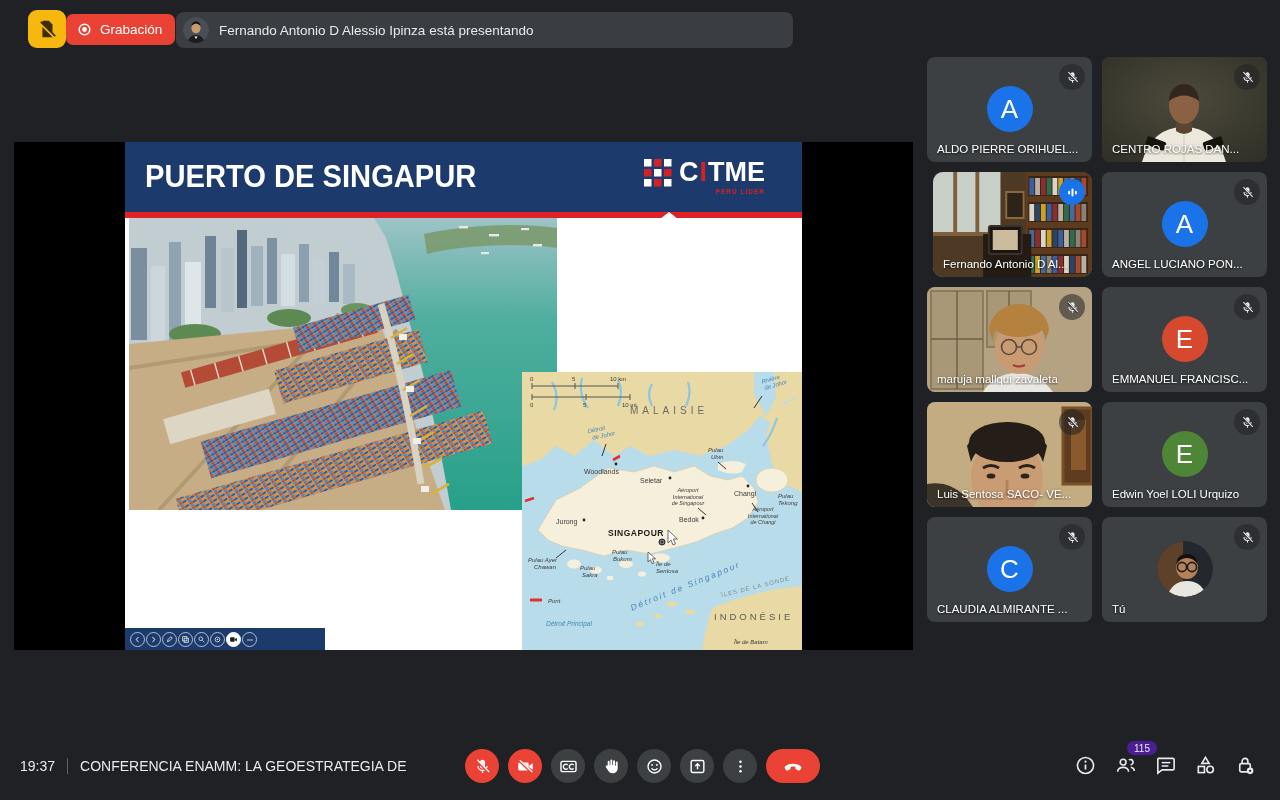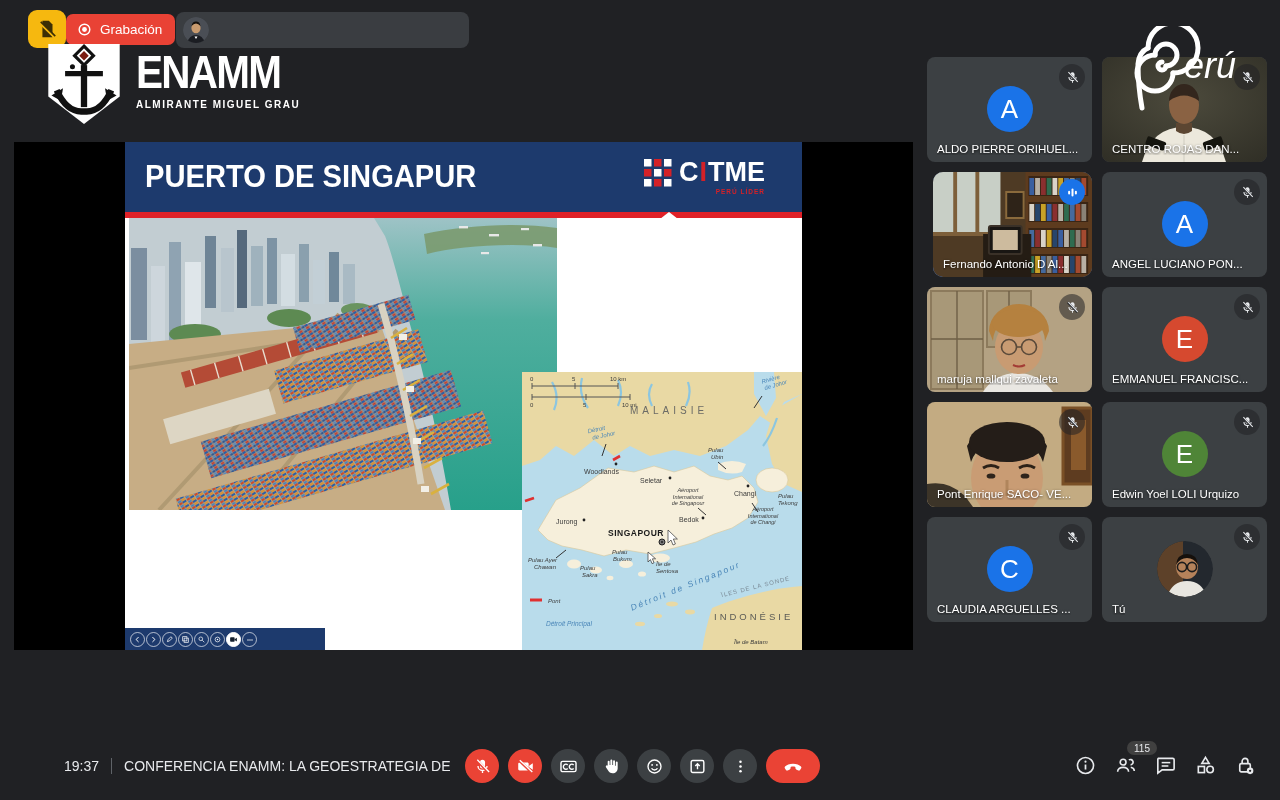--- a/index.html
+++ b/index.html
@@ -64,33 +64,33 @@
   .avatar-photo{position:absolute;left:50%;top:24px;margin-left:-28px;width:56px;height:56px;border-radius:50%;overflow:hidden;}
   .scene{position:absolute;left:0;top:0;width:100%;height:100%;}
   .overflow-avs{position:absolute;left:50%;top:22px;margin-left:-41px;display:flex;}
   .overflow-avs .oa{width:44px;height:44px;border-radius:50%;overflow:hidden;}
   .overflow-avs .oa+.oa{margin-left:-6px;}
   .overflow-label{position:absolute;left:0;right:0;bottom:20px;text-align:center;color:#fff;font-size:13px;}
 
   .peru-logo{left:1122px;top:26px;z-index:30;pointer-events:none;}
 
   
-  .bb-left{left:20px;top:752px;display:flex;align-items:center;gap:12px;color:#e8eaed;font-size:14px;height:28px;margin-left:44px;}
+  .bb-left{left:20px;top:752px;display:flex;align-items:center;gap:12px;color:#e8eaed;font-size:14px;height:28px;}
   .bb-sep{width:1px;height:16px;background:#5f6368;}
   .bb-title{font-weight:500;max-width:330px;white-space:nowrap;overflow:hidden;}
   .controls{left:465px;top:749px;display:flex;gap:9px;align-items:center;}
   .cbtn{width:34px;height:34px;border-radius:50%;background:#3c4043;display:flex;align-items:center;justify-content:center;}
   .cbtn.red{background:#ea4335;}
   .cbtn svg{width:19px;height:19px;}
   .hangup{width:54px;height:34px;border-radius:17px;background:#ea4335;display:flex;align-items:center;justify-content:center;}
   .hangup svg{width:22px;height:22px;}
   .right-icons{left:1072px;top:752px;display:flex;gap:13px;align-items:center;}
   .ribtn{width:27px;height:27px;display:flex;align-items:center;justify-content:center;position:relative;}
   .ribtn svg{width:23px;height:23px;}
-  .count-badge{left:1127px;top:741px;background:#404040;color:#e8eaed;font-size:10px;border-radius:9px;
+  .count-badge{left:1127px;top:741px;background:#4c1d95;color:#e8eaed;font-size:10px;border-radius:9px;
     padding:1.5px 7px;z-index:4;}
 
   svg text{font-family:"Liberation Sans",sans-serif;}
   .mt{fill:#3c3c3c;font-size:7px;}
   .mts{fill:#3c3c3c;font-size:6px;}
   .it{font-style:italic;}
   .bl{fill:#4a86b8;}
 </style>
 </head>
 <body>
@@ -136,39 +136,23 @@
   <div class="abs presenter-pill">
     <span class="pav">
       <svg viewBox="0 0 26 26" width="26" height="26">
         <circle cx="13" cy="13" r="13" fill="#4a4e55"></circle>
         <ellipse cx="13" cy="11" rx="4.6" ry="5.2" fill="#c89a6e"></ellipse>
         <path d="M8.4 9q1-4.4 4.6-4.4T17.6 9q-2.3-2.6-4.6-2.6T8.4 9z" fill="#14100c"></path>
         <path d="M4 26q2.4-8 9-8t9 8z" fill="#1b1d22"></path>
         <path d="M11.5 19.5l1.5 2.5 1.5-2.5z" fill="#fff"></path>
       </svg>
     </span>
+    <span>Fernando Antonio D Alessio Ipinza está presentando</span>
   </div>
 
-  <div class="abs enamm">
-    <svg width="76" height="84" viewBox="0 0 72 80">
-      <path d="M2 2h68v50L36 78 2 52z" fill="#fff"></path>
-      <path d="M36 4l9 9-9 9-9-9z" fill="#fff" stroke="#111" stroke-width="3"></path>
-      <path d="M36 8.5L40.5 13 36 17.5 31.5 13z" fill="#7a1d12"></path>
-      <line x1="36" y1="22" x2="36" y2="62" stroke="#111" stroke-width="6"></line>
-      <line x1="18" y1="30" x2="54" y2="30" stroke="#111" stroke-width="5"></line>
-      <circle cx="25" cy="23.5" r="2.4" fill="#111"></circle>
-      <path d="M10 46q10 22 26 20 16 2 26-20" fill="none" stroke="#111" stroke-width="6"></path>
-      <path d="M5 51l11-7-2 12z" fill="#111"></path>
-      <path d="M67 51l-11-7 2 12z" fill="#111"></path>
-    </svg>
-    <div class="enamm-text">
-      <div class="enamm-title">ENAMM</div>
-      <div class="enamm-sub">ALMIRANTE MIGUEL GRAU</div>
-    </div>
-  </div>
 
   <div class="abs stage"></div>
   <div class="abs slide">
     <div class="slide-header">
       <div class="slide-title">PUERTO DE SINGAPUR</div>
       <div class="citme">
         <svg width="28" height="28" viewBox="0 0 28 28">
           <g>
             <rect x="0" y="0" width="7.5" height="7.5" fill="#fff"></rect>
               <rect x="10" y="0" width="7.5" height="7.5" fill="#d42127"></rect>
@@ -614,41 +598,41 @@
         <path d="M56 66q8-5 16 0M92 66q8-5 16 0" stroke="#2c2118" stroke-width="3" fill="none"></path>
         <ellipse cx="64" cy="74" rx="4.4" ry="2.6" fill="#2e241c"></ellipse>
         <ellipse cx="98" cy="74" rx="4.4" ry="2.6" fill="#2e241c"></ellipse>
         <line x1="80" y1="78" x2="80" y2="94" stroke="#b0855c" stroke-width="3"></line>
       </svg>
       <div class="badge-corner">
           <svg class="ic" viewBox="0 0 24 24">
             <use href="#i-mic-off"></use>
           </svg>
         </div>
-      <div class="tile-name">Pont Enrique SACO- VE...</div>
+      <div class="tile-name">Luis Sentosa SACO- VE...</div>
     </div>
 
     <div class="tile">
       <div class="avatar-letter" style="background: rgb(79, 133, 55);">E</div>
       <div class="badge-corner">
           <svg class="ic" viewBox="0 0 24 24">
             <use href="#i-mic-off"></use>
           </svg>
         </div>
       <div class="tile-name">Edwin Yoel LOLI Urquizo</div>
     </div>
 
     <div class="tile">
       <div class="avatar-letter" style="background: rgb(26, 115, 232);">C</div>
       <div class="badge-corner">
           <svg class="ic" viewBox="0 0 24 24">
             <use href="#i-mic-off"></use>
           </svg>
         </div>
-      <div class="tile-name">CLAUDIA ARGUELLES ...</div>
+      <div class="tile-name">CLAUDIA ALMIRANTE ...</div>
     </div>
 
 
     <div class="tile">
       <div class="avatar-photo">
         <svg viewBox="0 0 56 56" width="56" height="56">
           <defs>
               <clipPath id="cp-tu">
                 <circle cx="28" cy="28" r="28"></circle>
               </clipPath>
@@ -669,32 +653,20 @@
       </div>
       <div class="badge-corner">
           <svg class="ic" viewBox="0 0 24 24">
             <use href="#i-mic-off"></use>
           </svg>
         </div>
       <div class="tile-name">Tú</div>
     </div>
   </div>
 
-  <div class="abs peru-logo">
-    <svg width="145" height="88" viewBox="0 0 145 88">
-      <g fill="none" stroke="#fff" stroke-width="5" stroke-linecap="round">
-        <path d="M40 36a4 4 0 1 0 4 4"></path>
-        <path d="M44 40a11 11 0 1 0-11-11"></path>
-        <path d="M33 29a18 18 0 1 0 18 18"></path>
-        <path d="M51 47a25 25 0 1 0-25-25"></path>
-        <path d="M26 22q-9 4-10 16 0 22 4 44"></path>
-      </g>
-      <text x="62" y="52" font-size="36" font-style="italic" font-family="'DejaVu Serif',serif" fill="#fff">erú</text>
-    </svg>
-  </div>
 
   <div class="abs bb-left">
     <span>19:37</span>
     <span class="bb-sep"></span>
     <span class="bb-title">CONFERENCIA ENAMM: LA GEOESTRATEGIA DE L...</span>
   </div>
 
   <div class="abs controls">
     <div class="cbtn red" style="--gap:#ea4335">
       <svg viewBox="0 0 24 24" style="color:#fff">

